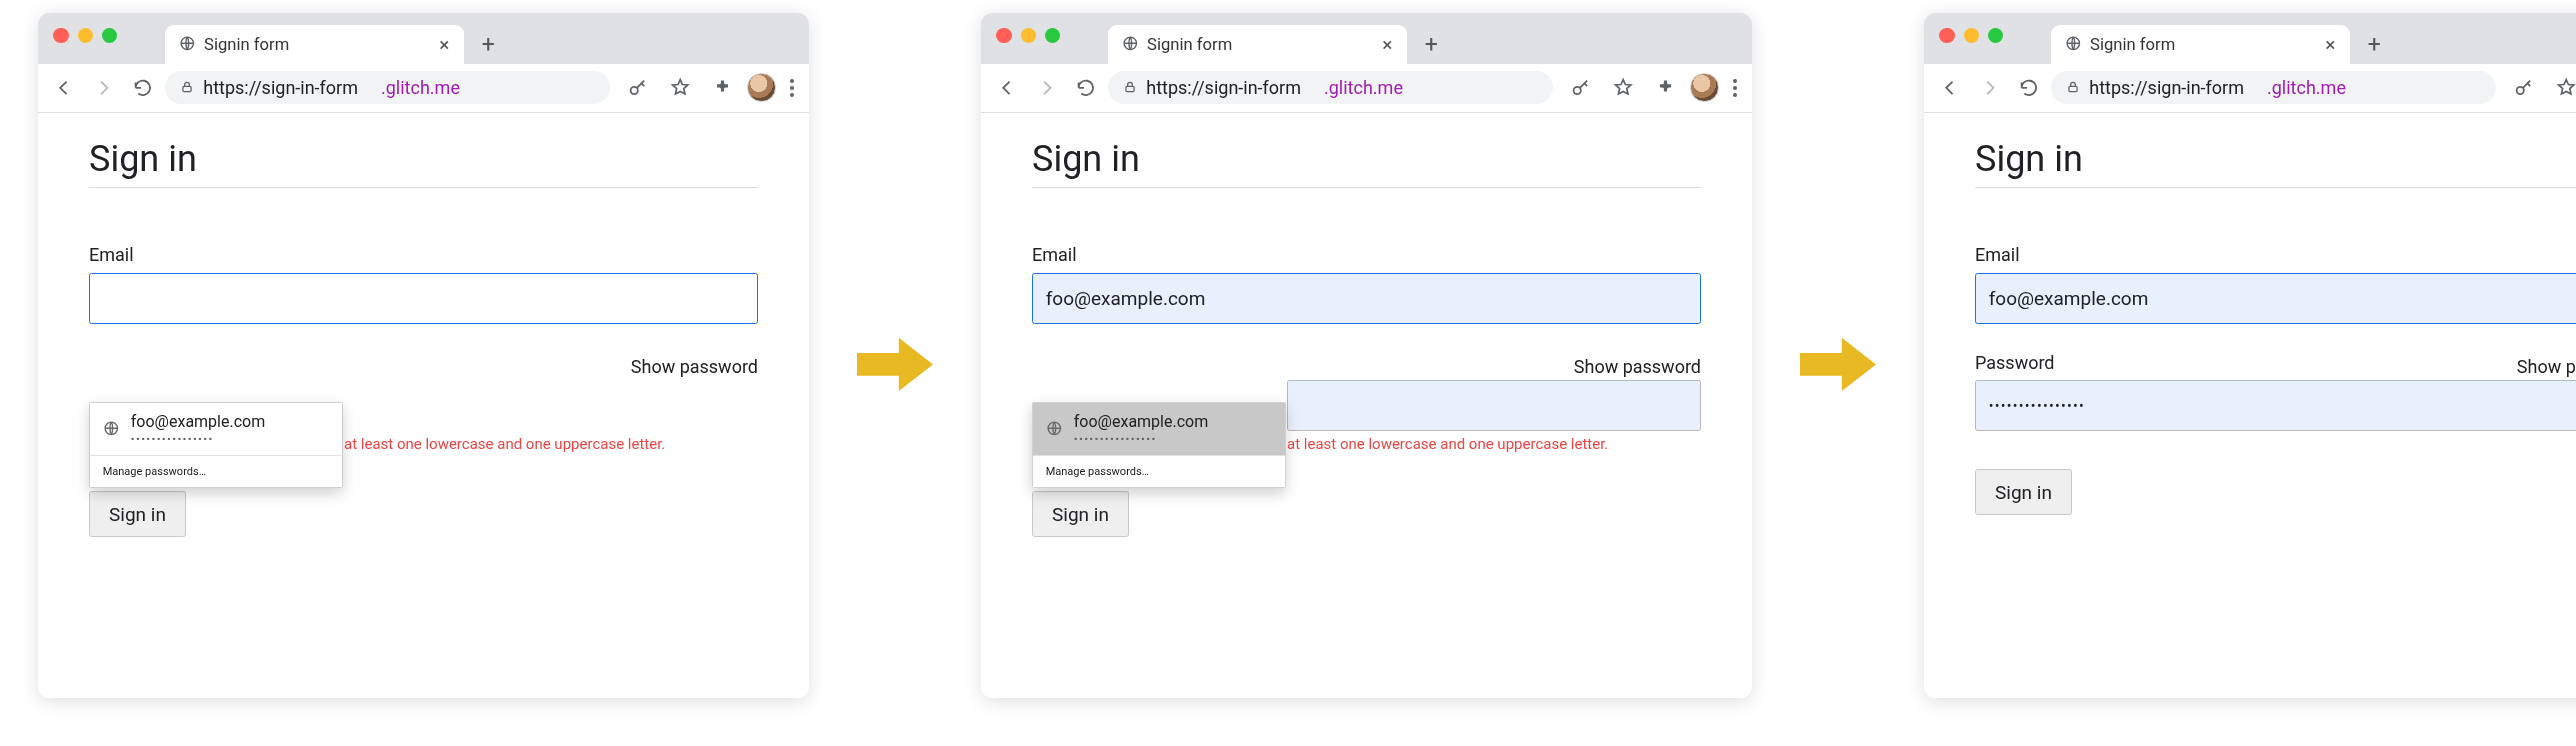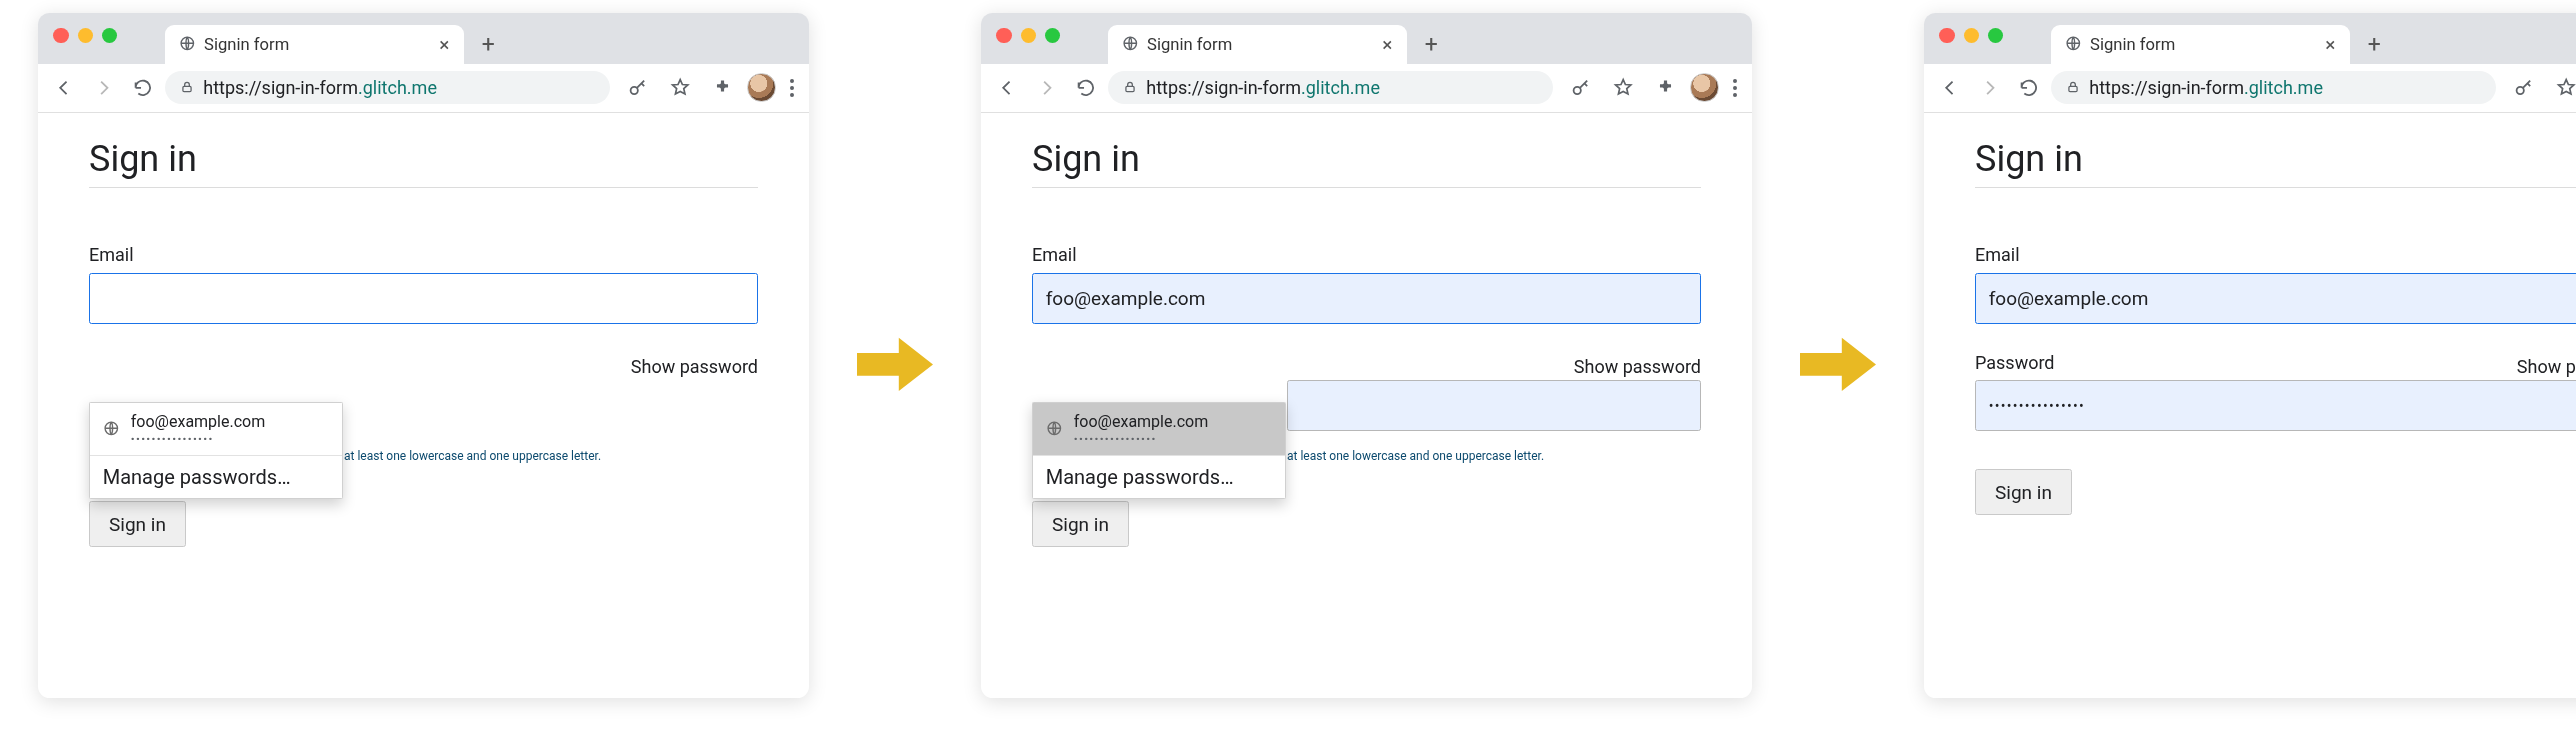--- a/index.html
+++ b/index.html
@@ -69,21 +69,21 @@
     border-radius: 16.6px;
     display: flex;
     align-items: center;
     padding: 0 15.3px;
     gap: 9px;
     color: #202124;
     font-size: 18px;
   }
   .addr .lock { color:#5f6368; }
   .addr .origin { color:#202124;margin-top:28px; }
-  .addr .path { color:#0f766e; }
+  .addr .path { color:#a21caf;margin-left:23px; }
   .right-icons { display:flex; align-items:center; gap:6.4px; margin-left:6.4px; }
   .avatar { width:27px; height:27px; border-radius:50%; background: radial-gradient(circle at 40% 35%, #e8c6a6 0 35%, #a97a56 36% 60%, #6b4a33 61% 100%); border:0.6px solid #ccc; }
   .kebab { display:flex; flex-direction:column; gap:3.2px; padding:3.8px 7.6px; }
   .kebab span { width:3.8px; height:3.8px; background:#5f6368; border-radius:50%; }
 
   
   .page { flex:1; padding: 25.5px 51px; color:#202124; position: relative; }
   .page h1 { font-size: 36px; font-weight: 400; margin: 0 0 6.4px 0; letter-spacing: 0px; }
   .hr { height:0.6px; background:#dcdcdc; margin: 5.1px 0 57px 0; }
 
@@ -98,21 +98,21 @@
     box-sizing: border-box;
     padding: 0 12.7px;
     font-size: 19px;
     background:#fff;
     display:flex;
     align-items:center;
   }
   .input.focused { border: 1.9px solid #1a73e8; }
   .input.filled { background:#e8f0fe; border: 1.9px solid #1a73e8; }
   .input.soft { background:#e8f0fe; }
-  .hint { font-size: 12px; color:#0c4a6e; margin-top: 18px; }
+  .hint { font-size: 15px; color:#ef4444; margin-top: 4px; }
   .spacer { height: 28px; }
   .signin-btn {
     margin-top: 38px;
     background:#efefef;
     border:0.6px solid #c9c9c9;
     border-radius: 2.5px;
     padding: 10.2px 19px;
     font-size: 19px;
     color:#202124;
     display:inline-block;
@@ -128,21 +128,21 @@
     box-shadow: 0 5.1px 14px rgba(0,0,0,0.18);
     z-index: 5;
   }
   .dd-item { display:flex; align-items:center; gap:11.5px; padding: 9px 12.7px; }
   .dd-item.highlight { background:#c8c8c8; }
   .dd-item .dd-icon { color:#6b6b6b; }
   .dd-item .dd-text { display:flex; flex-direction:column; font-size: 16px; }
   .dd-item .dd-text .u { color:#202124; }
   .dd-item .dd-text .p { color:#5f6368; letter-spacing: 1.3px; font-size: 11.5px; margin-top:1.3px; }
   .dd-sep { height:0.6px; background:#e2e2e2; }
-  .dd-manage { padding: 9px 12.7px; font-size: 20px; color:#202124; }
+  .dd-manage { padding: 9px 12.7px; font-size: 11px; color:#202124; }
 
   
   .arrow { width: 76px; height: 64px; align-self: center; margin-top: -19px; display:flex; align-items:center; justify-content:center; flex-shrink:0; }
   .arrow svg polygon { fill: #e8b923; }
 
   .globe-icon svg { width:16.6px; height:16.6px; }
   .key-icon svg { width: 21.7px; height: 21.7px; }
   .star-icon svg { width: 20.4px; height: 20.4px; }
   .ext-icon svg { width: 19px; height: 19px; }
 </style>

